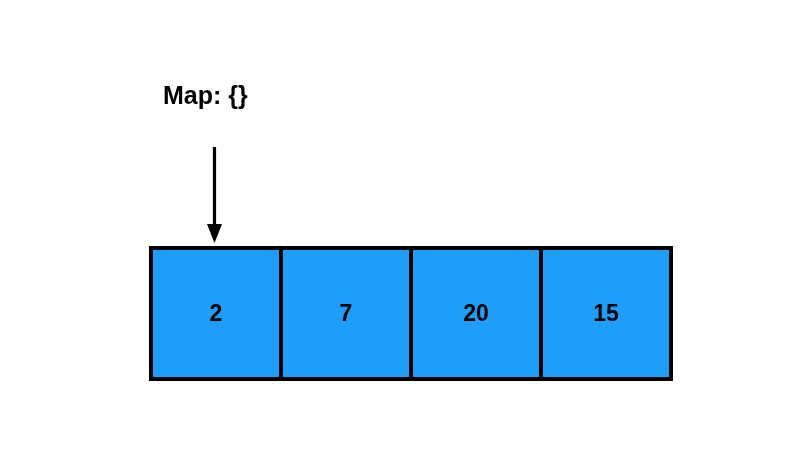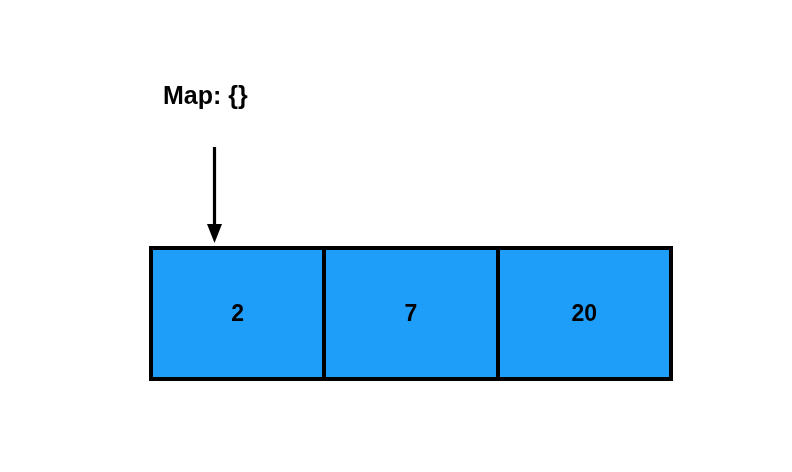--- a/index.html
+++ b/index.html
@@ -102,16 +102,19 @@
     </div>
 
     <div class="array-cell">
       <span class="cell-value">7</span>
     </div>
 
     <div class="array-cell">
       <span class="cell-value">20</span>
     </div>
 
+    <div class="array-cell">
+      <span class="cell-value">15</span>
+    </div>
 
   </div>
 
 </div>
 
 </body></html>

